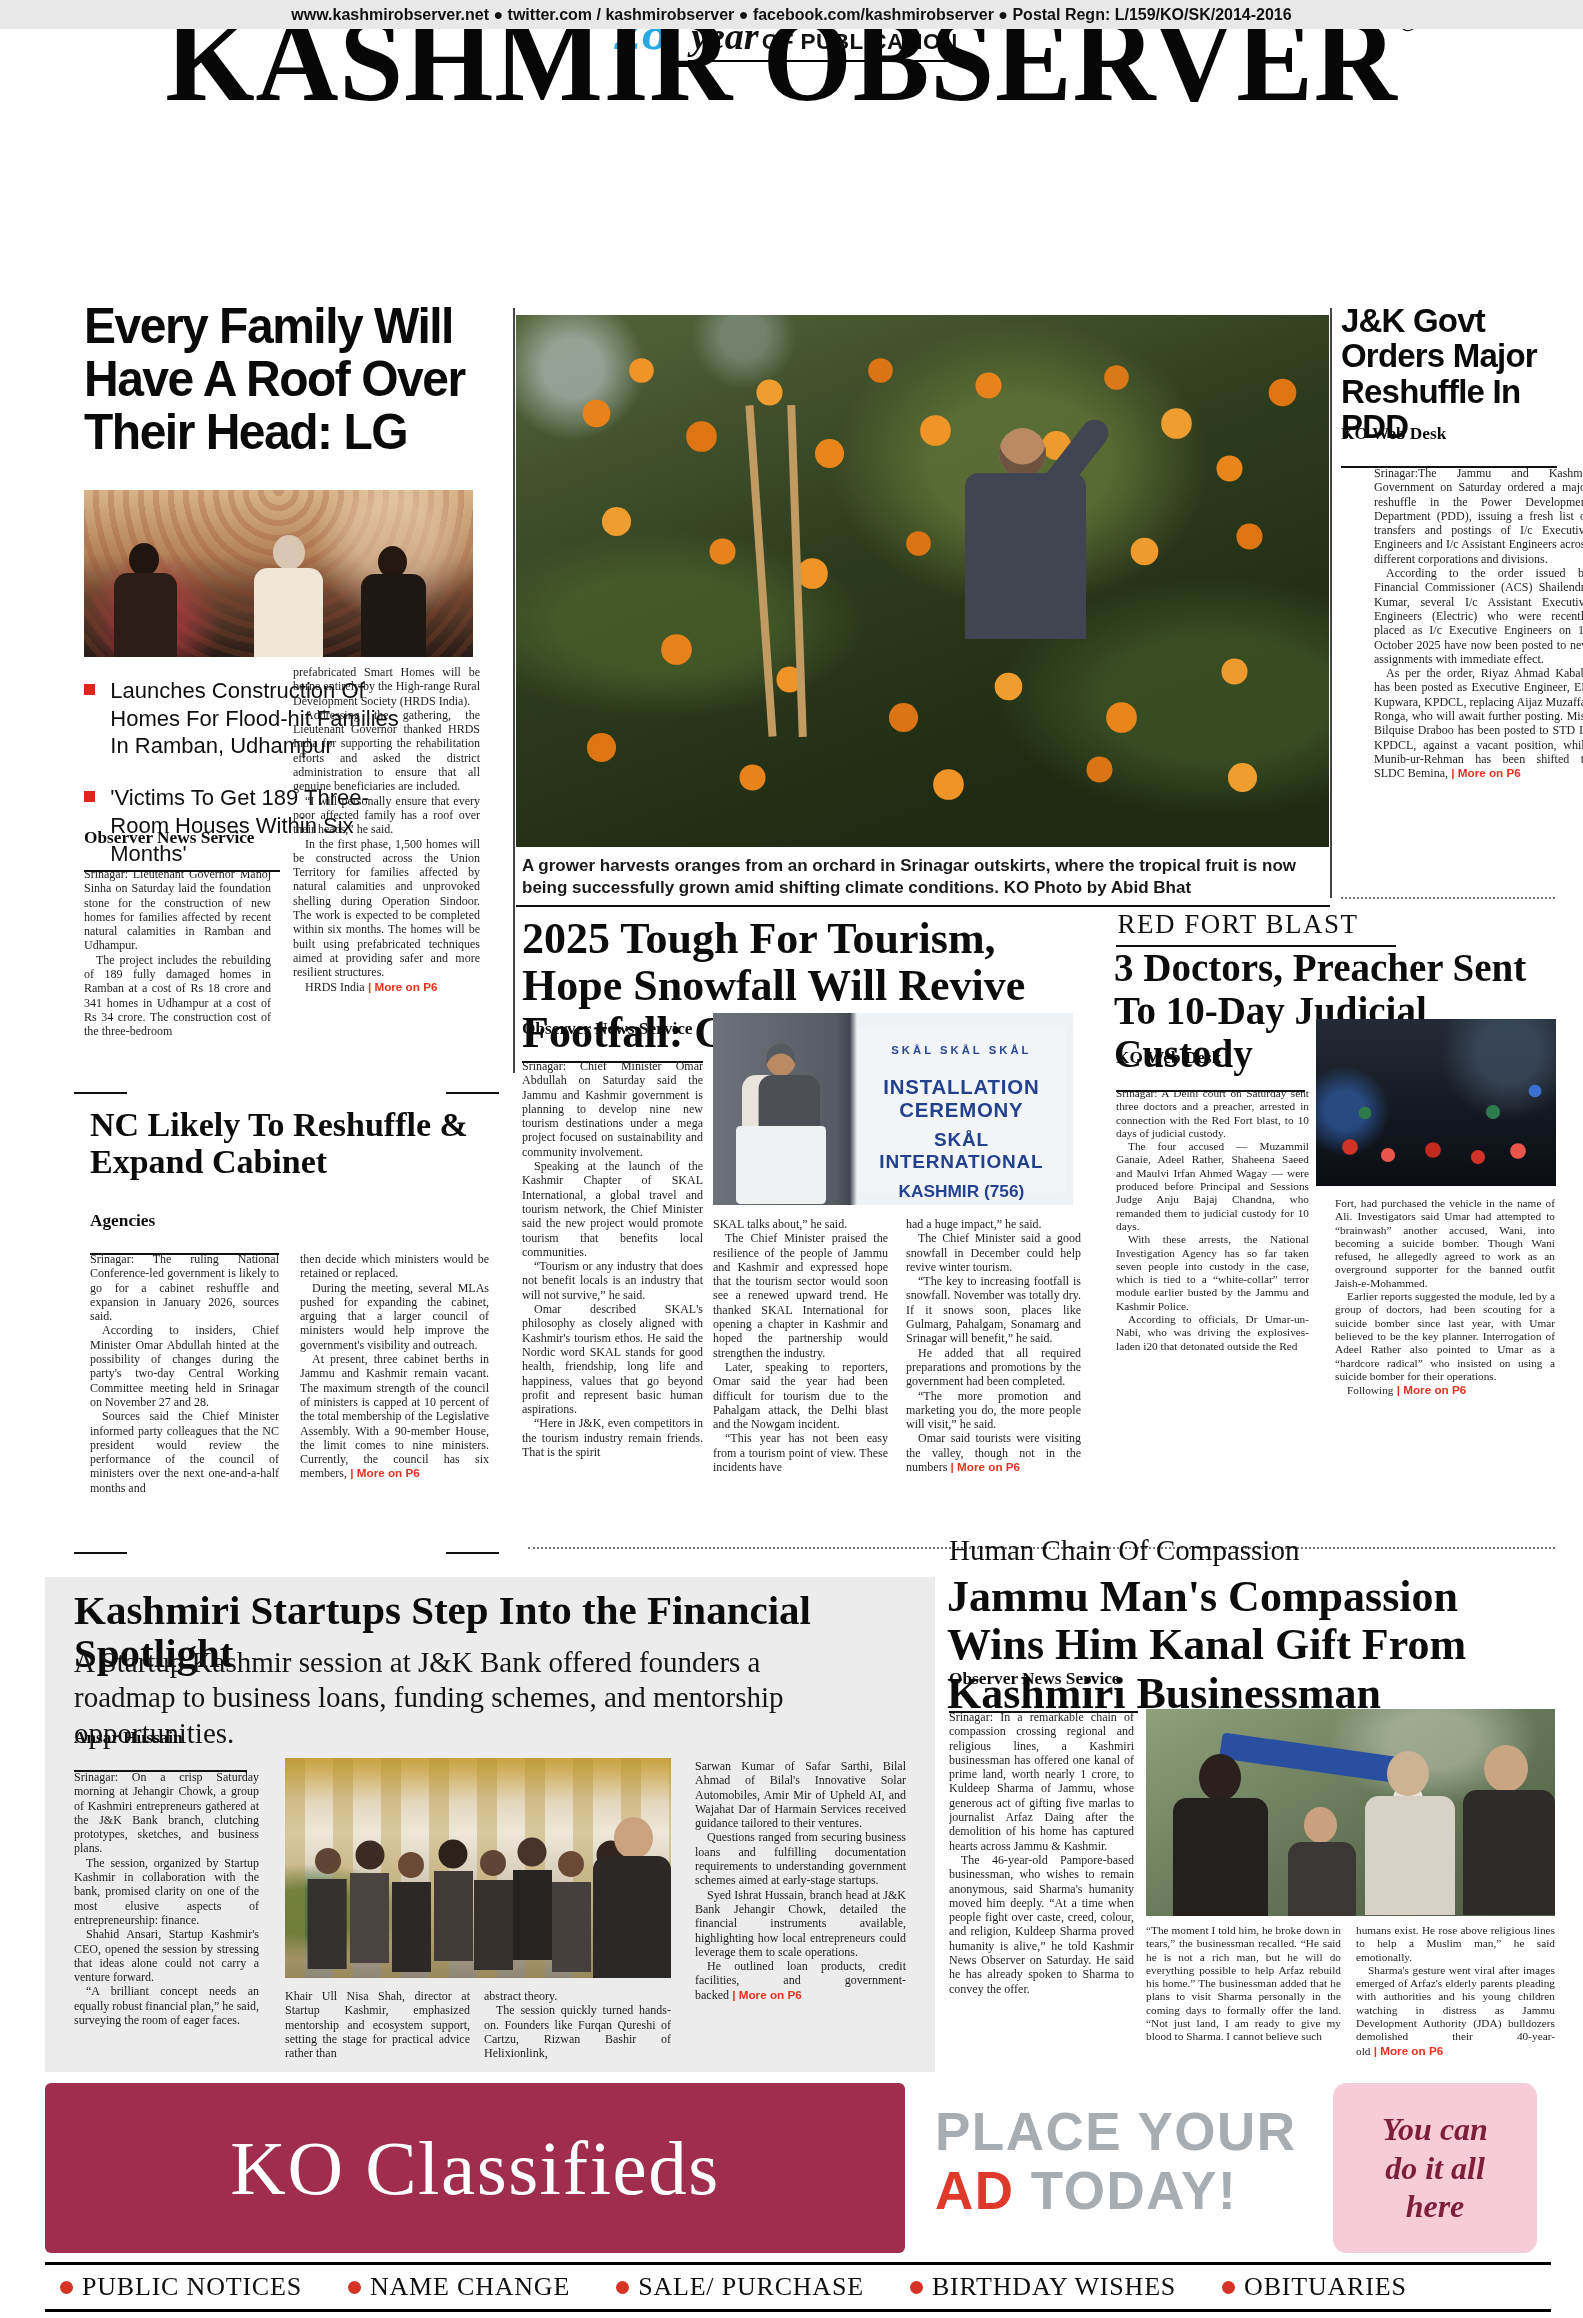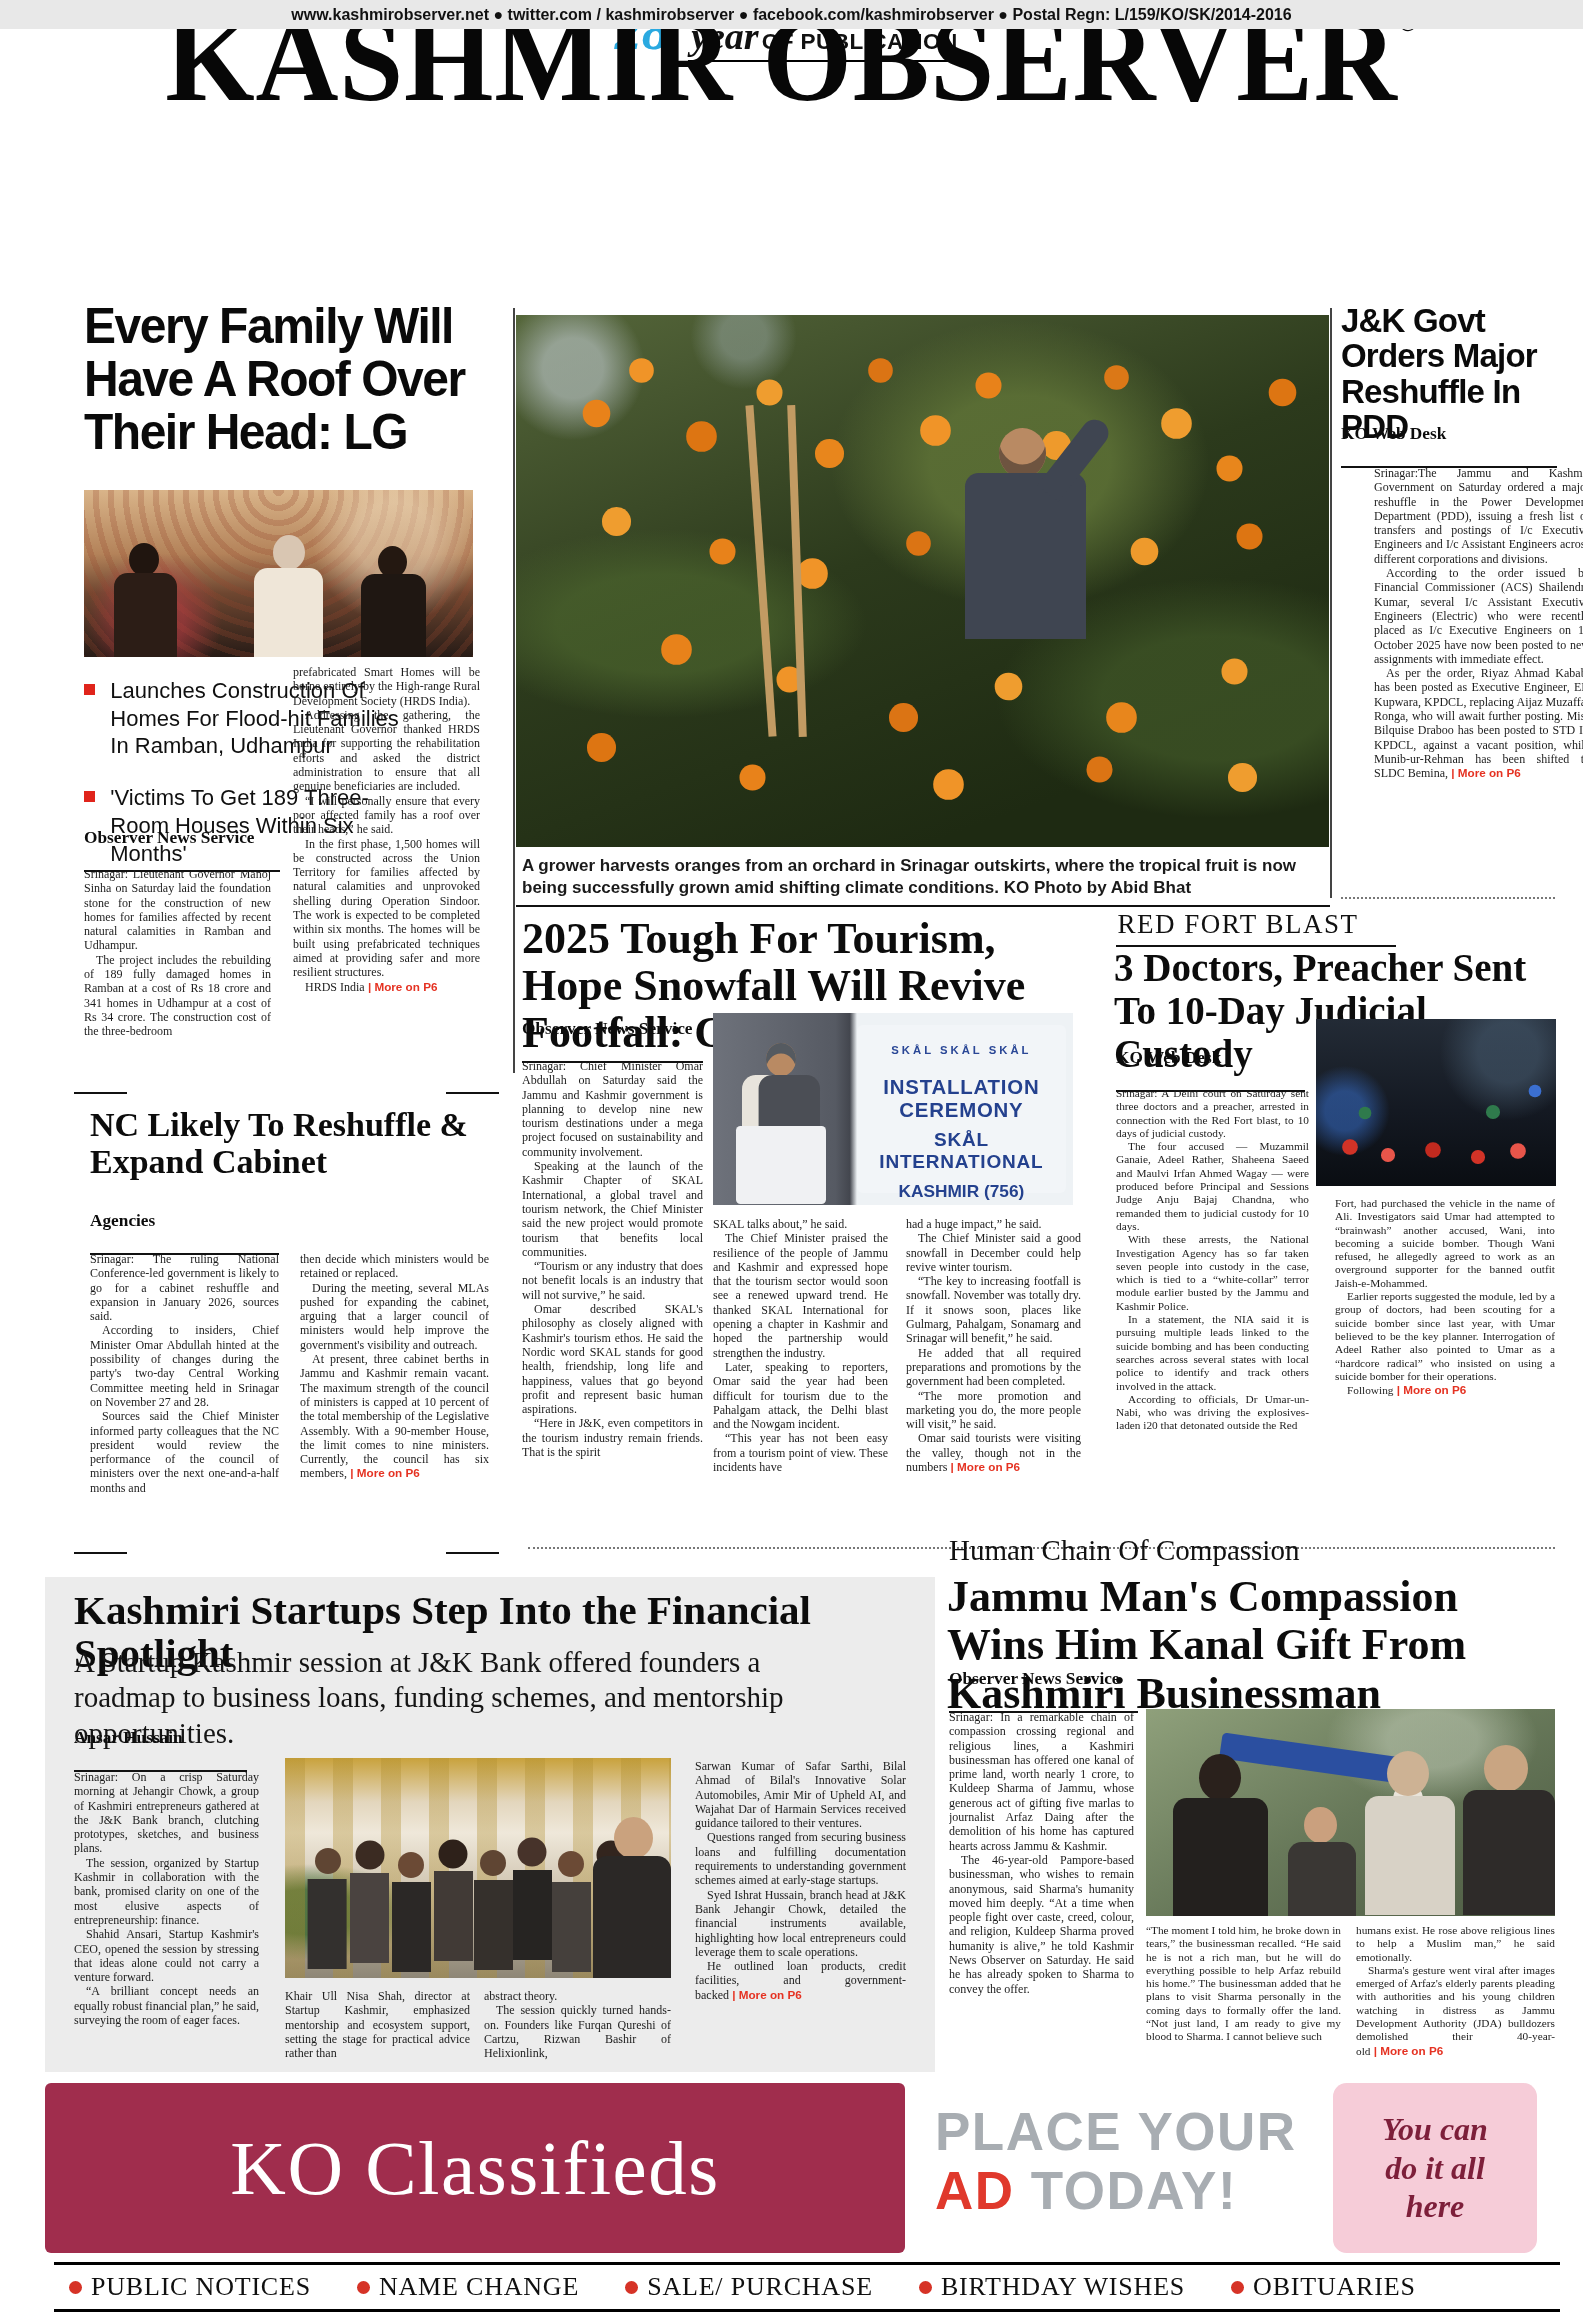--- a/index.html
+++ b/index.html
@@ -227,21 +227,20 @@
   </div>
   <div class="abs hl-serif" style="left:1114px;top:947px;width:445px;font-size:39px;line-height:1.1;">3 Doctors, Preacher Sent To 10-Day Judicial Custody</div>
   <div class="abs byline" style="left:1116px;top:1048px;width:189px;">KO Web Desk</div>
   <div class="abs photo rf-photo" style="left:1316px;top:1019px;width:240px;height:167px;">
     <div class="rf-lights"></div>
   </div>
   <div class="abs body tight" style="left:1116px;top:1087px;width:193px;height:452px;">
       <p>Srinagar: A Delhi court on Saturday sent three doctors and a preacher, arrested in connection with the Red Fort blast, to 10 days of judicial custody.</p>
       <p>The four accused — Muzammil Ganaie, Adeel Rather, Shaheena Saeed and Maulvi Irfan Ahmed Wagay — were produced before Principal and Sessions Judge Anju Bajaj Chandna, who remanded them to judicial custody for 10 days.</p>
       <p>With these arrests, the National Investigation Agency has so far taken seven people into custody in the case, which is tied to a “white-collar” terror module earlier busted by the Jammu and Kashmir Police.</p>
-      <p>In a statement, the NIA said it is pursuing multiple leads linked to the suicide bombing and has been conducting searches across several states with local police to identify and track others involved in the attack.</p>
       <p>According to officials, Dr Umar-un-Nabi, who was driving the explosives-laden i20 that detonated outside the Red</p>
     </div>
   <div class="abs body tight" style="left:1335px;top:1197px;width:220px;height:341px;">
       <p>Fort, had purchased the vehicle in the name of Ali. Investigators said Umar had attempted to “brainwash” another accused, Wani, into becoming a suicide bomber. Though Wani refused, he allegedly agreed to work as an overground supporter for the banned outfit Jaish-e-Mohammed.</p>
       <p>Earlier reports suggested the module, led by a group of doctors, had been scouting for a suicide bomber since last year, with Umar believed to be the key planner. Interrogation of Adeel Rather also pointed to Umar as a “hardcore radical” who insisted on using a suicide bomber for their operations.</p>
       <p>Following<span class="more"> | More on P6</span></p>
     </div>
 
   <div class="abs tick" style="left:74px;top:1092px;"></div>
   <div class="abs tick" style="left:446px;top:1092px;"></div>
@@ -323,21 +322,21 @@
   <div class="abs" style="left:935px;top:2102px;width:392px;">
     <div class="cls-ad">PLACE YOUR</div>
     <div class="cls-ad"><span class="red">AD</span><span> TODAY!</span></div>
   </div>
   <div class="abs cls-pink" style="left:1333px;top:2083px;width:204px;height:170px;">
     <div class="cls-script">You can
 do it all
 here</div>
   </div>
 
-  <div class="abs cat-bar" style="left:54px;top:2262px;width:1491px;height:44px;gap:46px;">
+  <div class="abs cat-bar" style="left:45px;top:2262px;width:1491px;height:44px;gap:46px;">
     <span class="cat-item">
         <span class="cat-dot"></span>
         <span>PUBLIC NOTICES</span>
       </span>
     <span class="cat-item">
         <span class="cat-dot"></span>
         <span>NAME CHANGE</span>
       </span>
     <span class="cat-item">
         <span class="cat-dot"></span>

